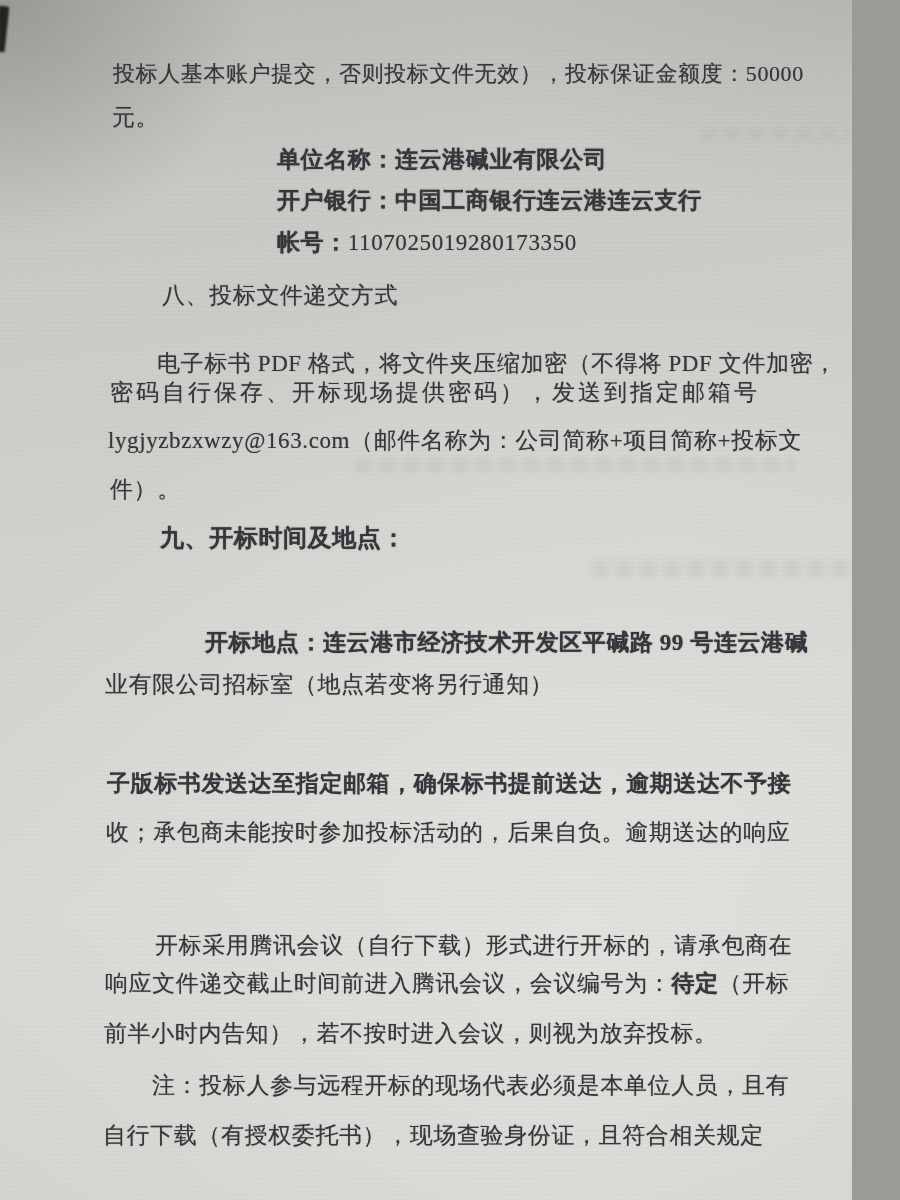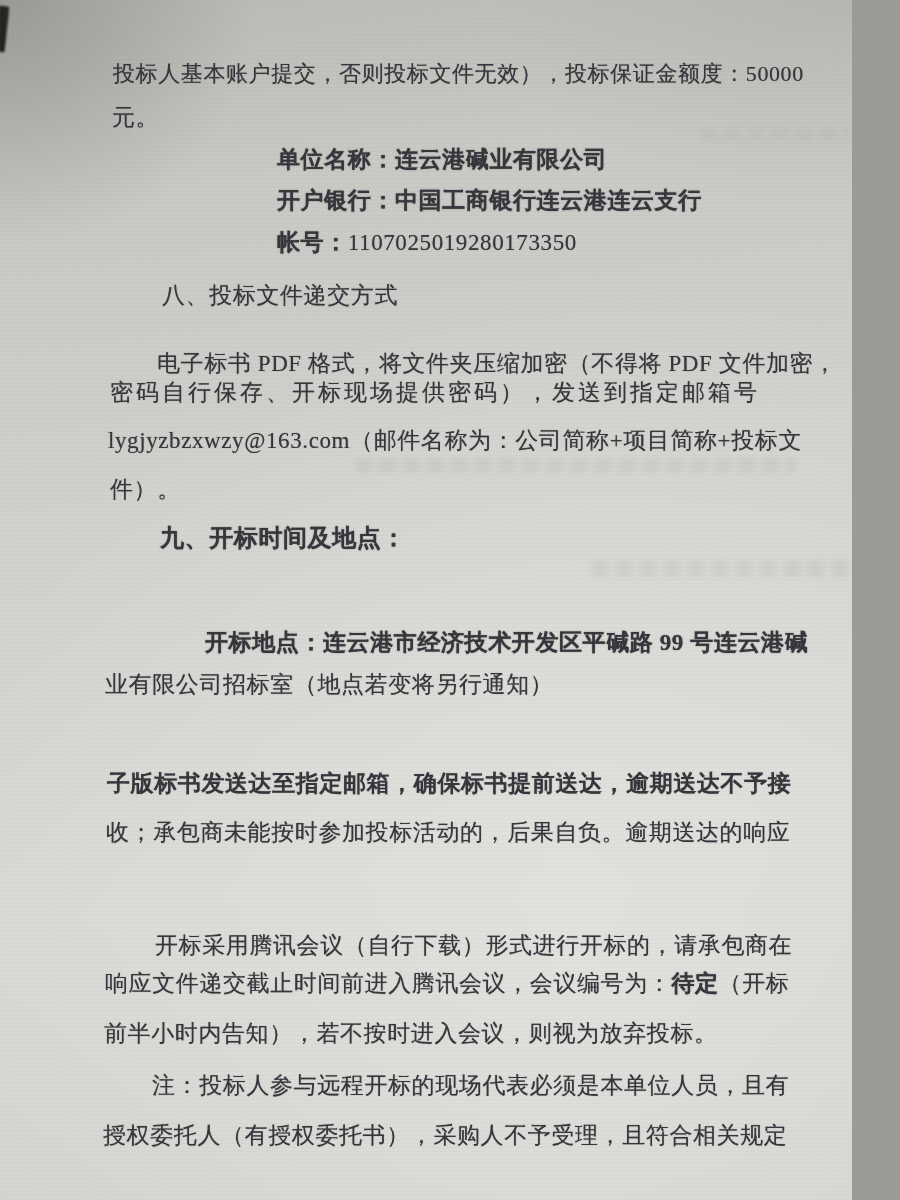--- a/index.html
+++ b/index.html
@@ -65,16 +65,16 @@
       <div class="line" style="left: 110px; top: 476px;"><span>件）。</span></div>
       <div class="line bold" style="left: 160px; top: 523px; font-size: 24px;"><span>九、开标时间及地点：</span></div>
       <div class="line bold" style="left: 205px; top: 623px; margin-top: 6px;"><span>开标地点：连云港市经济技术开发区平碱路 99 号连云港碱</span></div>
       <div class="line" style="left: 105px; top: 671px;"><span>业有限公司招标室（地点若变将另行通知）</span></div>
       <div class="line" style="left: 107px; top: 770px; font-weight: bold;"><span>子版标书发送达至指定邮箱，确保标书提前送达，逾期送达不予接</span></div>
       <div class="line" style="left: 106px; top: 819px;"><span>收；承包商未能按时参加投标活动的，后果自负。逾期送达的响应</span></div>
       <div class="line" style="left: 155px; top: 920px; margin-top: 12px;"><span>开标采用腾讯会议（自行下载）形式进行开标的，请承包商在</span></div>
       <div class="line" style="left: 105px; top: 970px;"><span>响应文件递交截止时间前进入腾讯会议，会议编号为：</span><span class="bold">待定</span><span>（开标</span></div>
       <div class="line" style="left: 104px; top: 1020px;"><span>前半小时内告知），若不按时进入会议，则视为放弃投标。</span></div>
       <div class="line" style="left: 152px; top: 1072px;"><span>注：投标人参与远程开标的现场代表必须是本单位人员，且有</span></div>
-      <div class="line" style="left: 103px; top: 1122px;"><span>授权委托人（有授权委托书），采购人不予受理，且符合相关规定</span></div>
+      <div class="line" style="left: 103px; top: 1122px;"><span>自行下载（有授权委托书），现场查验身份证，且符合相关规定</span></div>
     </div>
   <div class="grain"></div>
 </div>
 
 </body></html>

